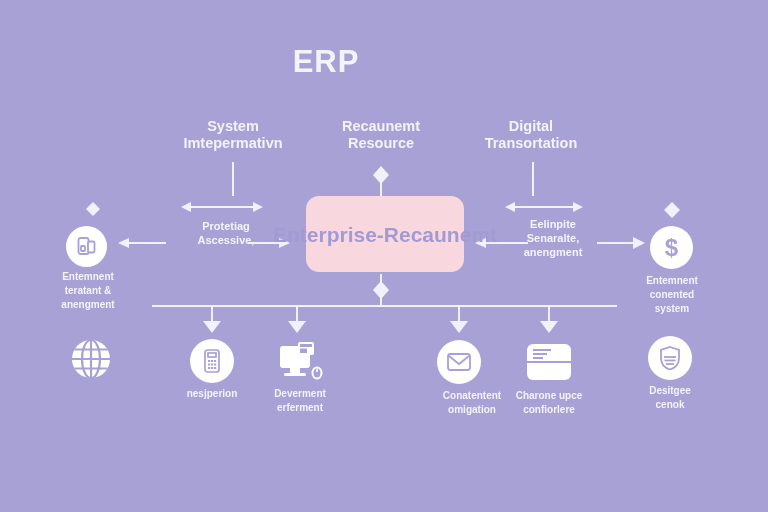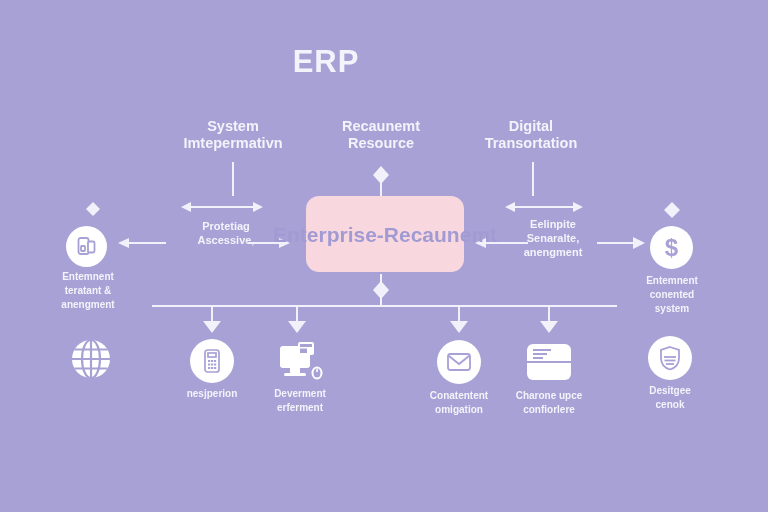--- a/index.html
+++ b/index.html
@@ -221,21 +221,21 @@
 </div>
 
 <div class="abs circle" style="left:437px;top:340px;width:44px;height:44px;">
   <svg width="26" height="20" viewBox="0 0 26 20">
     <g stroke="#a7a1d6" stroke-width="1.8" fill="none">
       <rect x="2" y="2" width="22" height="16" rx="2.5"></rect>
       <polyline points="3,4 13,12 23,4"></polyline>
     </g>
   </svg>
 </div>
-<div class="abs ctr node-label" style="left:399px;top:389px;width:120px;">
+<div class="abs ctr node-label" style="left:412px;top:389px;width:120px;">
   <div>Conatentent</div>
   <div>omigation</div>
 </div>
 
 <div class="abs" style="left:525px;top:342px;">
   <svg width="48" height="40" viewBox="0 0 48 40">
     <rect x="2" y="2" width="44" height="36" rx="6" fill="#fff"></rect>
     <g stroke="#a7a1d6" stroke-width="2" fill="none">
       <line x1="8" y1="8" x2="26" y2="8"></line>
       <line x1="8" y1="12" x2="22" y2="12"></line>

